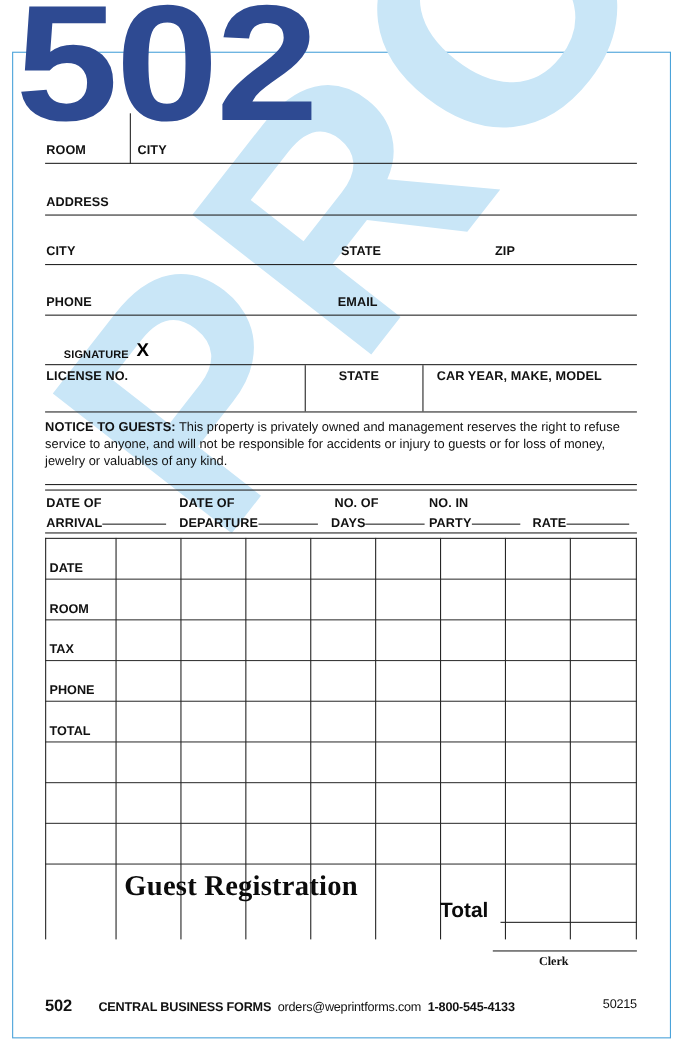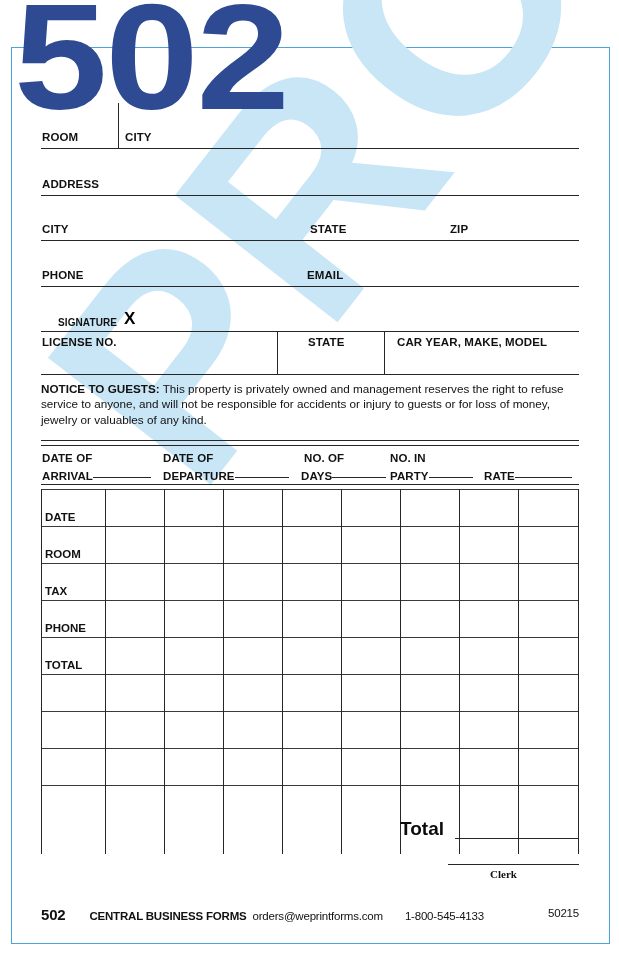--- a/index.html
+++ b/index.html
@@ -224,22 +224,23 @@
   }
   #footer .f-mail {
     font-family: "Liberation Sans", sans-serif;
     font-size: 11.5px;
     margin-left: 6px;
     letter-spacing: -0.2px;
   }
   #footer .f-phone {
     font-family: "Liberation Sans", sans-serif;
     font-size: 11.5px;
-    margin-left: 22px;
-    letter-spacing: -0.2px;
+    margin-left: 6px;
+    letter-spacing: -0.2px;
+    font-weight: bold;
   }
   #footer .f-code {
     font-family: "Liberation Sans", sans-serif;
     font-size: 11.5px;
     position: absolute;
     right: 0;
     top: 1px;
     letter-spacing: -0.2px;
   }
 
@@ -353,20 +354,21 @@
       <div class="rowlabel" style="top:22px;">DATE</div>
       <div class="rowlabel" style="top:59px;">ROOM</div>
       <div class="rowlabel" style="top:96px;">TAX</div>
       <div class="rowlabel" style="top:133px;">PHONE</div>
       <div class="rowlabel" style="top:170px;">TOTAL</div>
       <div class="rowlabel" style="top:207px;"></div>
       <div class="rowlabel" style="top:244px;"></div>
       <div class="rowlabel" style="top:281px;"></div>
     </div>
 
+    <div id="guest-reg">Guest Registration</div>
 
     <div id="total-label">Total</div>
     <div class="rule" style="left:455px; top:838px; width:124px; border-top-width:1.6px;"></div>
 
     <div class="rule" style="left:448px; top:864px; width:131px; border-top-width:1.4px;"></div>
     <div id="clerk-label">Clerk</div>
 
     <div id="footer">
       <span class="f-num">502</span><span class="f-co">CENTRAL BUSINESS FORMS</span><span class="f-mail">orders@weprintforms.com</span><span class="f-phone">1-800-545-4133</span><span class="f-code">50215</span>
     </div>

